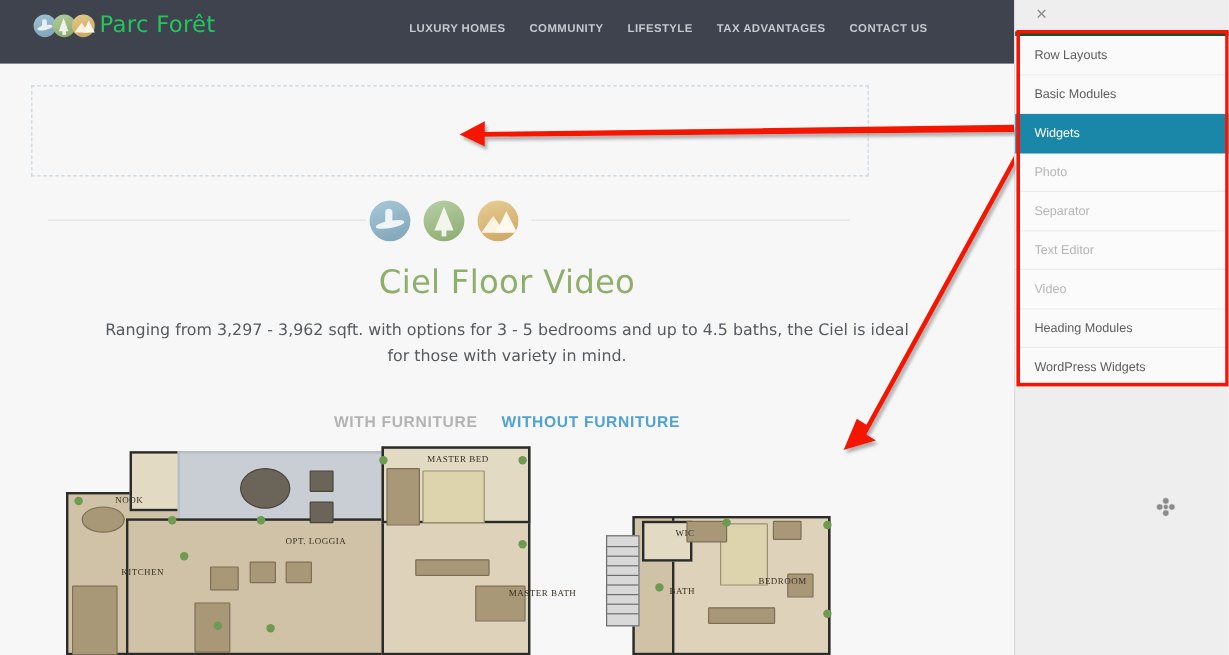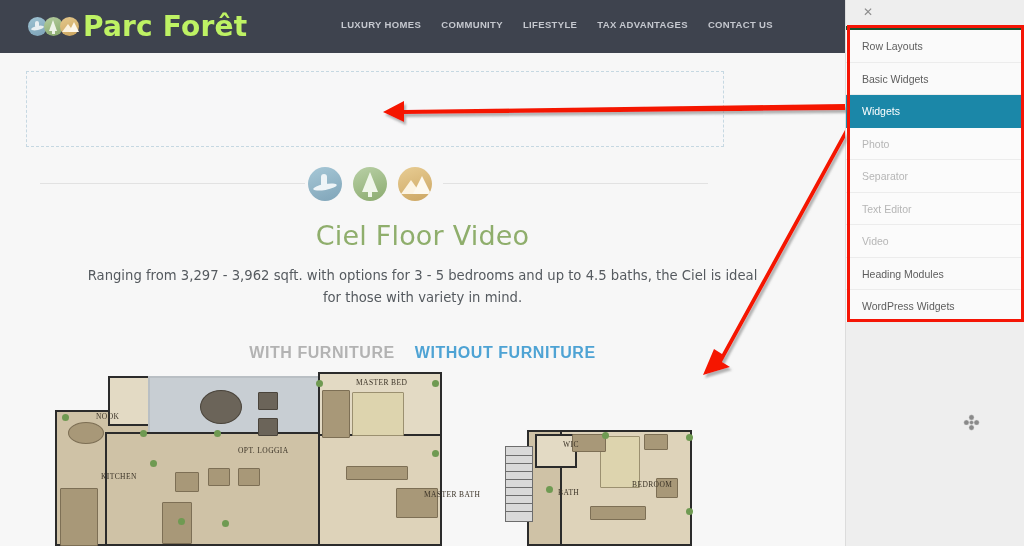--- a/index.html
+++ b/index.html
@@ -51,21 +51,21 @@
     content:""; position:absolute; left:2px; top:7px;
     border-left:6px solid transparent; border-right:6px solid transparent;
     border-bottom:8px solid #fbf1dd;
   }
   .bc.mtn i::after {
     content:""; position:absolute; left:9px; top:5px;
     border-left:5px solid transparent; border-right:5px solid transparent;
     border-bottom:10px solid #fdf7ea;
   }
   .brand-name {
-    color: #bef264; font-size: 28px; font-weight: bold; letter-spacing: .2px;
+    color: #22c55e; font-size: 19px; font-weight: normal; letter-spacing: .2px;
     font-family: "DejaVu Sans", sans-serif;
   }
   .nav { position: absolute; left: 341px; top: 19px; display: flex; gap: 20px; }
   .nav a {
     color: #c5c8cf; font-size: 9.5px; letter-spacing: .35px;
     text-decoration: none; font-weight: 600; white-space: nowrap;
   }
 
   
   .drop-zone {
@@ -125,21 +125,21 @@
     color: #555a5f; font-size: 13.2px; line-height: 1.65;
     font-family: "DejaVu Sans", sans-serif;
   }
 
   
   .furn {
     position: absolute; left: 0; top: 344px; width: 845px;
     display: flex; justify-content: center; gap: 20px;
   }
   .furn a {
-    font-size: 16px; letter-spacing: .55px; text-decoration: none; font-weight: 600;
+    font-size: 13px; letter-spacing: .55px; text-decoration: none; font-weight: 600;
   }
   .furn a.off { color: #b3b3b3; }
   .furn a.on  { color: #4ea3d4; }
 
   
   .plan { position: absolute; left: 0; top: 368px; width: 845px; height: 178px; overflow: hidden; }
   .plan .lbl {
     position: absolute; font-family: "Liberation Serif", serif;
     font-size: 7.5px; color: #3a3226; letter-spacing: .4px; white-space: nowrap;
   }
@@ -312,21 +312,21 @@
       <div class="lbl" style="left:563px; top:72px;">WIC</div>
     </div>
   </div>
 
   <div class="panel">
     <div class="panel-bar">
       <div class="close-btn">✕</div>
     </div>
     <div class="module-list">
       <div class="row">Row Layouts</div>
-      <div class="row">Basic Widgets</div>
+      <div class="row">Basic Modules</div>
       <div class="row active">Widgets</div>
       <div class="row sub">Photo</div>
       <div class="row sub">Separator</div>
       <div class="row sub">Text Editor</div>
       <div class="row sub">Video</div>
       <div class="row">Heading Modules</div>
       <div class="row">WordPress Widgets</div>
     </div>
     <div class="highlight-box"></div>
   </div>

